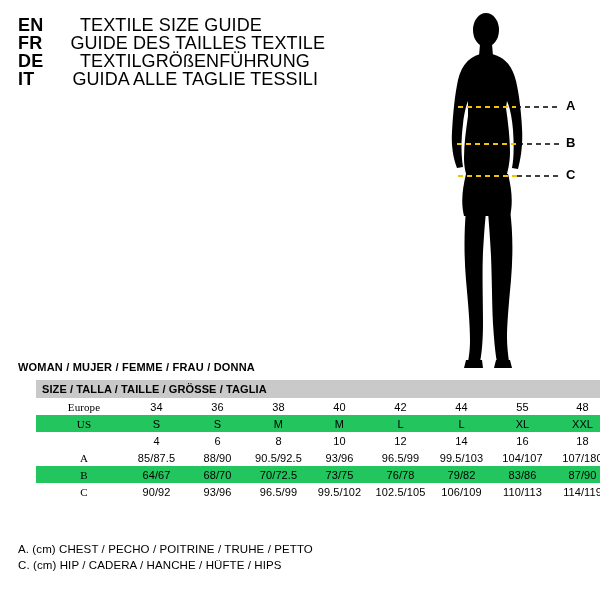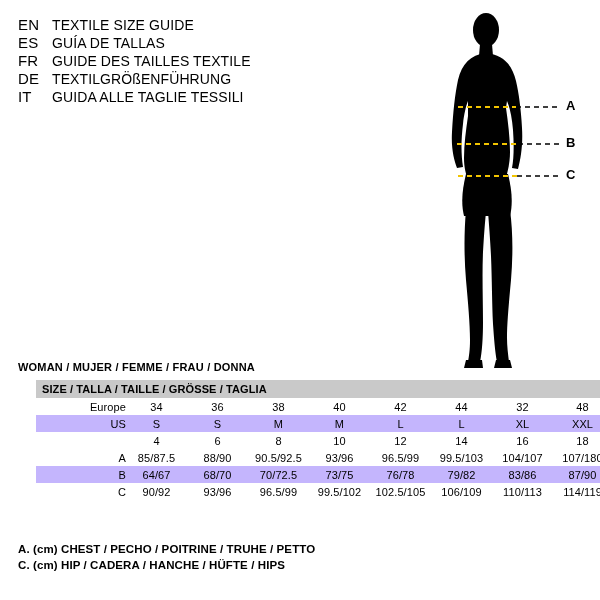--- a/index.html
+++ b/index.html
@@ -25,26 +25,28 @@
   }
   .lang-row {
     display: flex;
     align-items: baseline;
     height: 18px;
     line-height: 18px;
     white-space: nowrap;
   }
   .lang-code {
     width: 34px;
-    font-size: 15px;
+    font-size: 18px;
     letter-spacing: 0.2px;
+    font-weight: bold;
   }
   .lang-text {
-    font-size: 14px;
+    font-size: 18px;
     letter-spacing: 0.1px;
+    margin-left: 28px;
   }
 
   
   .figure-wrap {
     position: absolute;
     top: 8px;
     left: 400px;
     width: 200px;
     height: 370px;
   }
@@ -76,59 +78,56 @@
     table-layout: fixed;
   }
   table.size-table td {
     font-size: 11px;
     height: 17px;
     padding: 0;
     text-align: center;
     letter-spacing: 0.1px;
   }
   table.size-table td.rowhead {
-    text-align: right;
+    text-align: center;
     padding-left: 6px;
+    font-family: Liberation Serif, serif;
   }
   tr.header-row td {
     background: #c9c9c9;
     font-weight: bold;
     font-size: 11px;
     text-align: left;
     padding-left: 6px;
     height: 18px;
   }
-  tr.shaded td { background: #c4b5fd; }
+  tr.shaded td { background: #22c55e; }
   tr.plain td { background: #ffffff; }
 
   
   .legend {
     position: absolute;
     top: 541px;
     left: 18px;
     width: 560px;
   }
   .legend-line {
     font-size: 11.5px;
-    font-weight: bold;
+    font-weight: normal;
     line-height: 16px;
     letter-spacing: 0.1px;
   }
 </style>
 </head>
 <body>
 
 <div class="lang-block">
   <div class="lang-row">
     <span class="lang-code">EN</span>
     <span class="lang-text">TEXTILE SIZE GUIDE</span>
-  </div>
-  <div class="lang-row">
-    <span class="lang-code">ES</span>
-    <span class="lang-text">GUÍA DE TALLAS</span>
   </div>
   <div class="lang-row">
     <span class="lang-code">FR</span>
     <span class="lang-text">GUIDE DES TAILLES TEXTILE</span>
   </div>
   <div class="lang-row">
     <span class="lang-code">DE</span>
     <span class="lang-text">TEXTILGRÖßENFÜHRUNG</span>
   </div>
   <div class="lang-row">
@@ -224,21 +223,21 @@
       </tr>
 
       <tr class="plain">
         <td class="rowhead">Europe</td>
         <td>34</td>
         <td>36</td>
         <td>38</td>
         <td>40</td>
         <td>42</td>
         <td>44</td>
-        <td>32</td>
+        <td>55</td>
         <td>48</td>
       </tr>
 
       <tr class="shaded">
         <td class="rowhead">US</td>
         <td>S</td>
         <td>S</td>
         <td>M</td>
         <td>M</td>
         <td>L</td>

